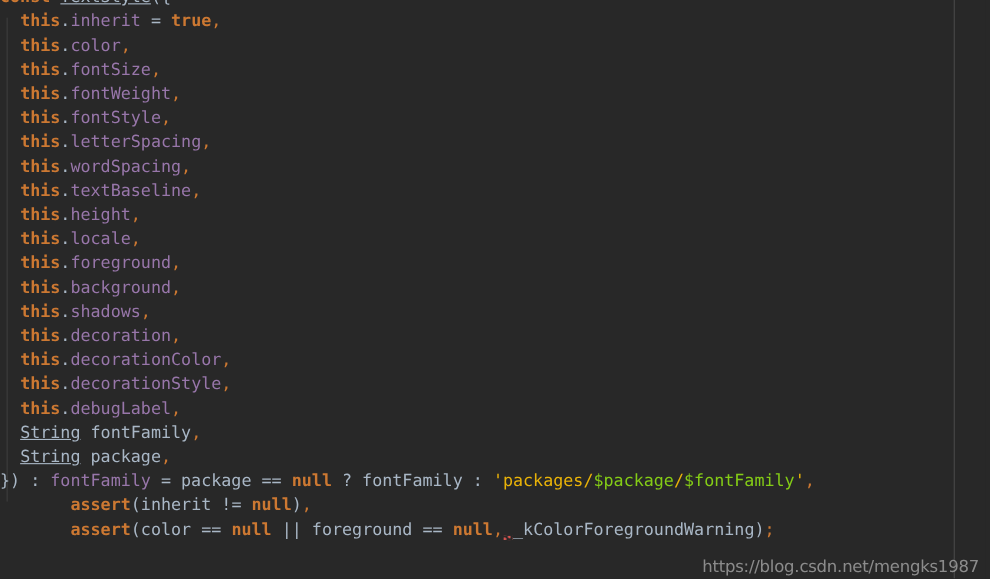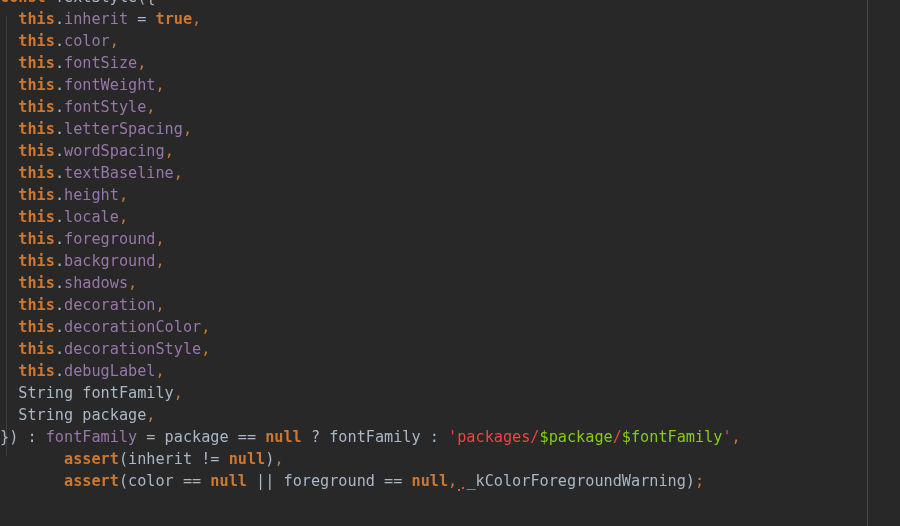--- a/index.html
+++ b/index.html
@@ -56,25 +56,25 @@
 
   .line {
     height: 22px;
     white-space: pre;
     padding-left: 0px;
   }
 
   
   .t-kw       { color: #cc7832; font-weight: bold; }   
   .t-plain    { color: #a9b7c6; }                      
-  .t-type     { color: #a9b7c6; }                      
+  .t-type     { color: #a9b7c6; text-decoration: underline; }                      
   .t-field    { color: #9876aa; }                      
   .t-punc     { color: #a9b7c6; }
   .t-comma    { color: #cc7832; }
-  .t-str      { color: #ef4444; margin-top: 28px; }                      
+  .t-str      { color: #eab308; margin-top: 28px; }                      
   .t-interp   { color: #84cc16; }                      
   .t-op       { color: #a9b7c6; }
 
   
   .squiggle {
     position: relative;
     display: inline-block;
   }
   .squiggle::after {
     content: "";
@@ -120,14 +120,15 @@
 
 <div id="editor">
 
   <div class="indent-guide"></div>
   <div class="ruler"></div>
 
   <div class="clipped-top"></div>
 
   <div class="code" id="code-body"><div class="line"><span class="t-kw">const</span><span class="t-plain"> </span><span class="t-type">TextStyle</span><span class="t-punc">({</span></div><div class="line"><span class="t-plain">  </span><span class="t-kw">this</span><span class="t-punc">.</span><span class="t-field">inherit</span><span class="t-op"> = </span><span class="t-kw">true</span><span class="t-comma">,</span></div><div class="line"><span class="t-plain">  </span><span class="t-kw">this</span><span class="t-punc">.</span><span class="t-field">color</span><span class="t-comma">,</span></div><div class="line"><span class="t-plain">  </span><span class="t-kw">this</span><span class="t-punc">.</span><span class="t-field">fontSize</span><span class="t-comma">,</span></div><div class="line"><span class="t-plain">  </span><span class="t-kw">this</span><span class="t-punc">.</span><span class="t-field">fontWeight</span><span class="t-comma">,</span></div><div class="line"><span class="t-plain">  </span><span class="t-kw">this</span><span class="t-punc">.</span><span class="t-field">fontStyle</span><span class="t-comma">,</span></div><div class="line"><span class="t-plain">  </span><span class="t-kw">this</span><span class="t-punc">.</span><span class="t-field">letterSpacing</span><span class="t-comma">,</span></div><div class="line"><span class="t-plain">  </span><span class="t-kw">this</span><span class="t-punc">.</span><span class="t-field">wordSpacing</span><span class="t-comma">,</span></div><div class="line"><span class="t-plain">  </span><span class="t-kw">this</span><span class="t-punc">.</span><span class="t-field">textBaseline</span><span class="t-comma">,</span></div><div class="line"><span class="t-plain">  </span><span class="t-kw">this</span><span class="t-punc">.</span><span class="t-field">height</span><span class="t-comma">,</span></div><div class="line"><span class="t-plain">  </span><span class="t-kw">this</span><span class="t-punc">.</span><span class="t-field">locale</span><span class="t-comma">,</span></div><div class="line"><span class="t-plain">  </span><span class="t-kw">this</span><span class="t-punc">.</span><span class="t-field">foreground</span><span class="t-comma">,</span></div><div class="line"><span class="t-plain">  </span><span class="t-kw">this</span><span class="t-punc">.</span><span class="t-field">background</span><span class="t-comma">,</span></div><div class="line"><span class="t-plain">  </span><span class="t-kw">this</span><span class="t-punc">.</span><span class="t-field">shadows</span><span class="t-comma">,</span></div><div class="line"><span class="t-plain">  </span><span class="t-kw">this</span><span class="t-punc">.</span><span class="t-field">decoration</span><span class="t-comma">,</span></div><div class="line"><span class="t-plain">  </span><span class="t-kw">this</span><span class="t-punc">.</span><span class="t-field">decorationColor</span><span class="t-comma">,</span></div><div class="line"><span class="t-plain">  </span><span class="t-kw">this</span><span class="t-punc">.</span><span class="t-field">decorationStyle</span><span class="t-comma">,</span></div><div class="line"><span class="t-plain">  </span><span class="t-kw">this</span><span class="t-punc">.</span><span class="t-field">debugLabel</span><span class="t-comma">,</span></div><div class="line"><span class="t-plain">  </span><span class="t-type">String</span><span class="t-plain"> fontFamily</span><span class="t-comma">,</span></div><div class="line"><span class="t-plain">  </span><span class="t-type">String</span><span class="t-plain"> package</span><span class="t-comma">,</span></div><div class="line"><span class="t-punc">}) : </span><span class="t-field">fontFamily</span><span class="t-op"> = </span><span class="t-plain">package</span><span class="t-op"> == </span><span class="t-kw">null</span><span class="t-op"> ? </span><span class="t-plain">fontFamily</span><span class="t-op"> : </span><span class="t-str">'packages/</span><span class="t-interp">$package</span><span class="t-str">/</span><span class="t-interp">$fontFamily</span><span class="t-str">'</span><span class="t-comma">,</span></div><div class="line"><span class="t-plain">       </span><span class="t-kw">assert</span><span class="t-punc">(</span><span class="t-plain">inherit</span><span class="t-op"> != </span><span class="t-kw">null</span><span class="t-punc">)</span><span class="t-comma">,</span></div><div class="line"><span class="t-plain">       </span><span class="t-kw">assert</span><span class="t-punc">(</span><span class="t-plain">color</span><span class="t-op"> == </span><span class="t-kw">null</span><span class="t-op"> || </span><span class="t-plain">foreground</span><span class="t-op"> == </span><span class="t-kw">null</span><span class="t-comma">,</span><span class="t-plain squiggle"> </span><span class="t-plain">_kColorForegroundWarning</span><span class="t-punc">)</span><span class="t-comma">;</span></div></div>
 
+  <div class="watermark">https://blog.csdn.net/mengks1987</div>
 
 </div>
 
 </body></html>

